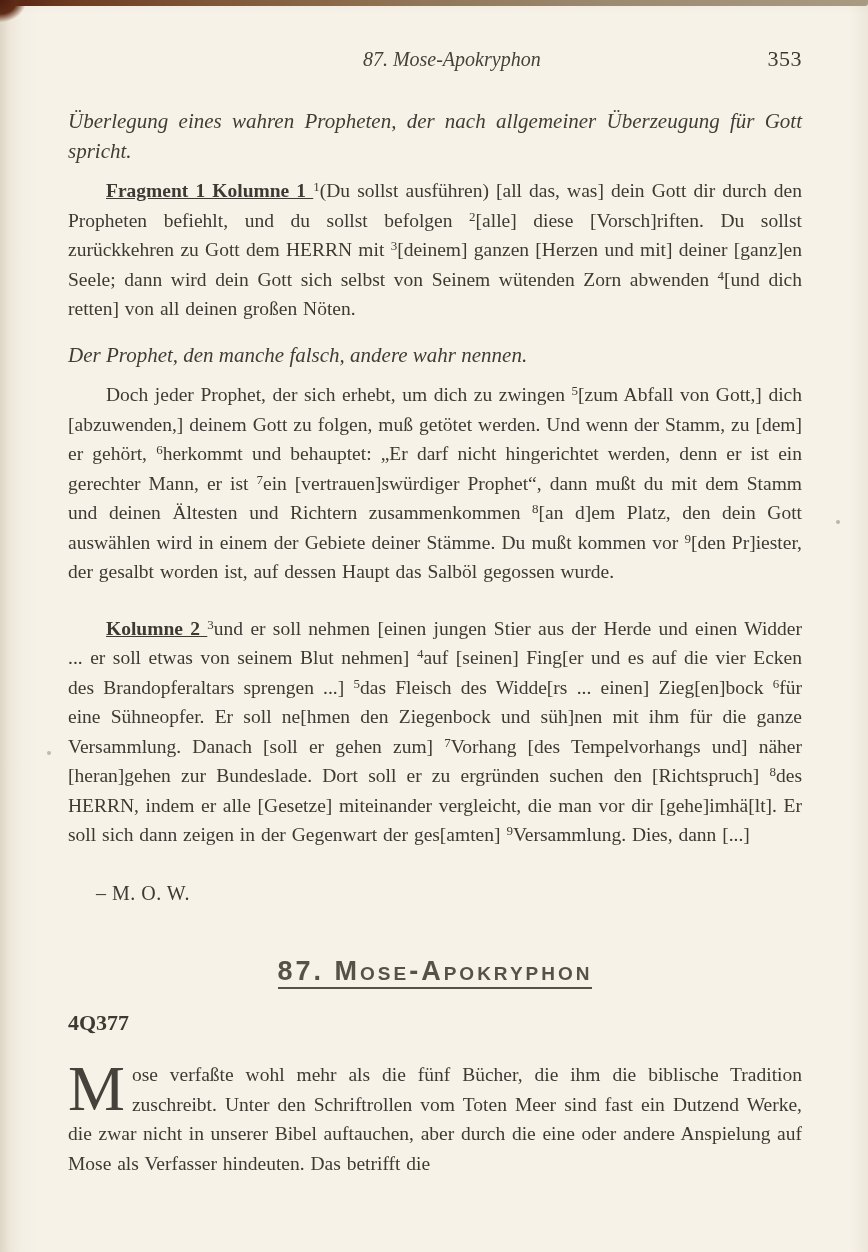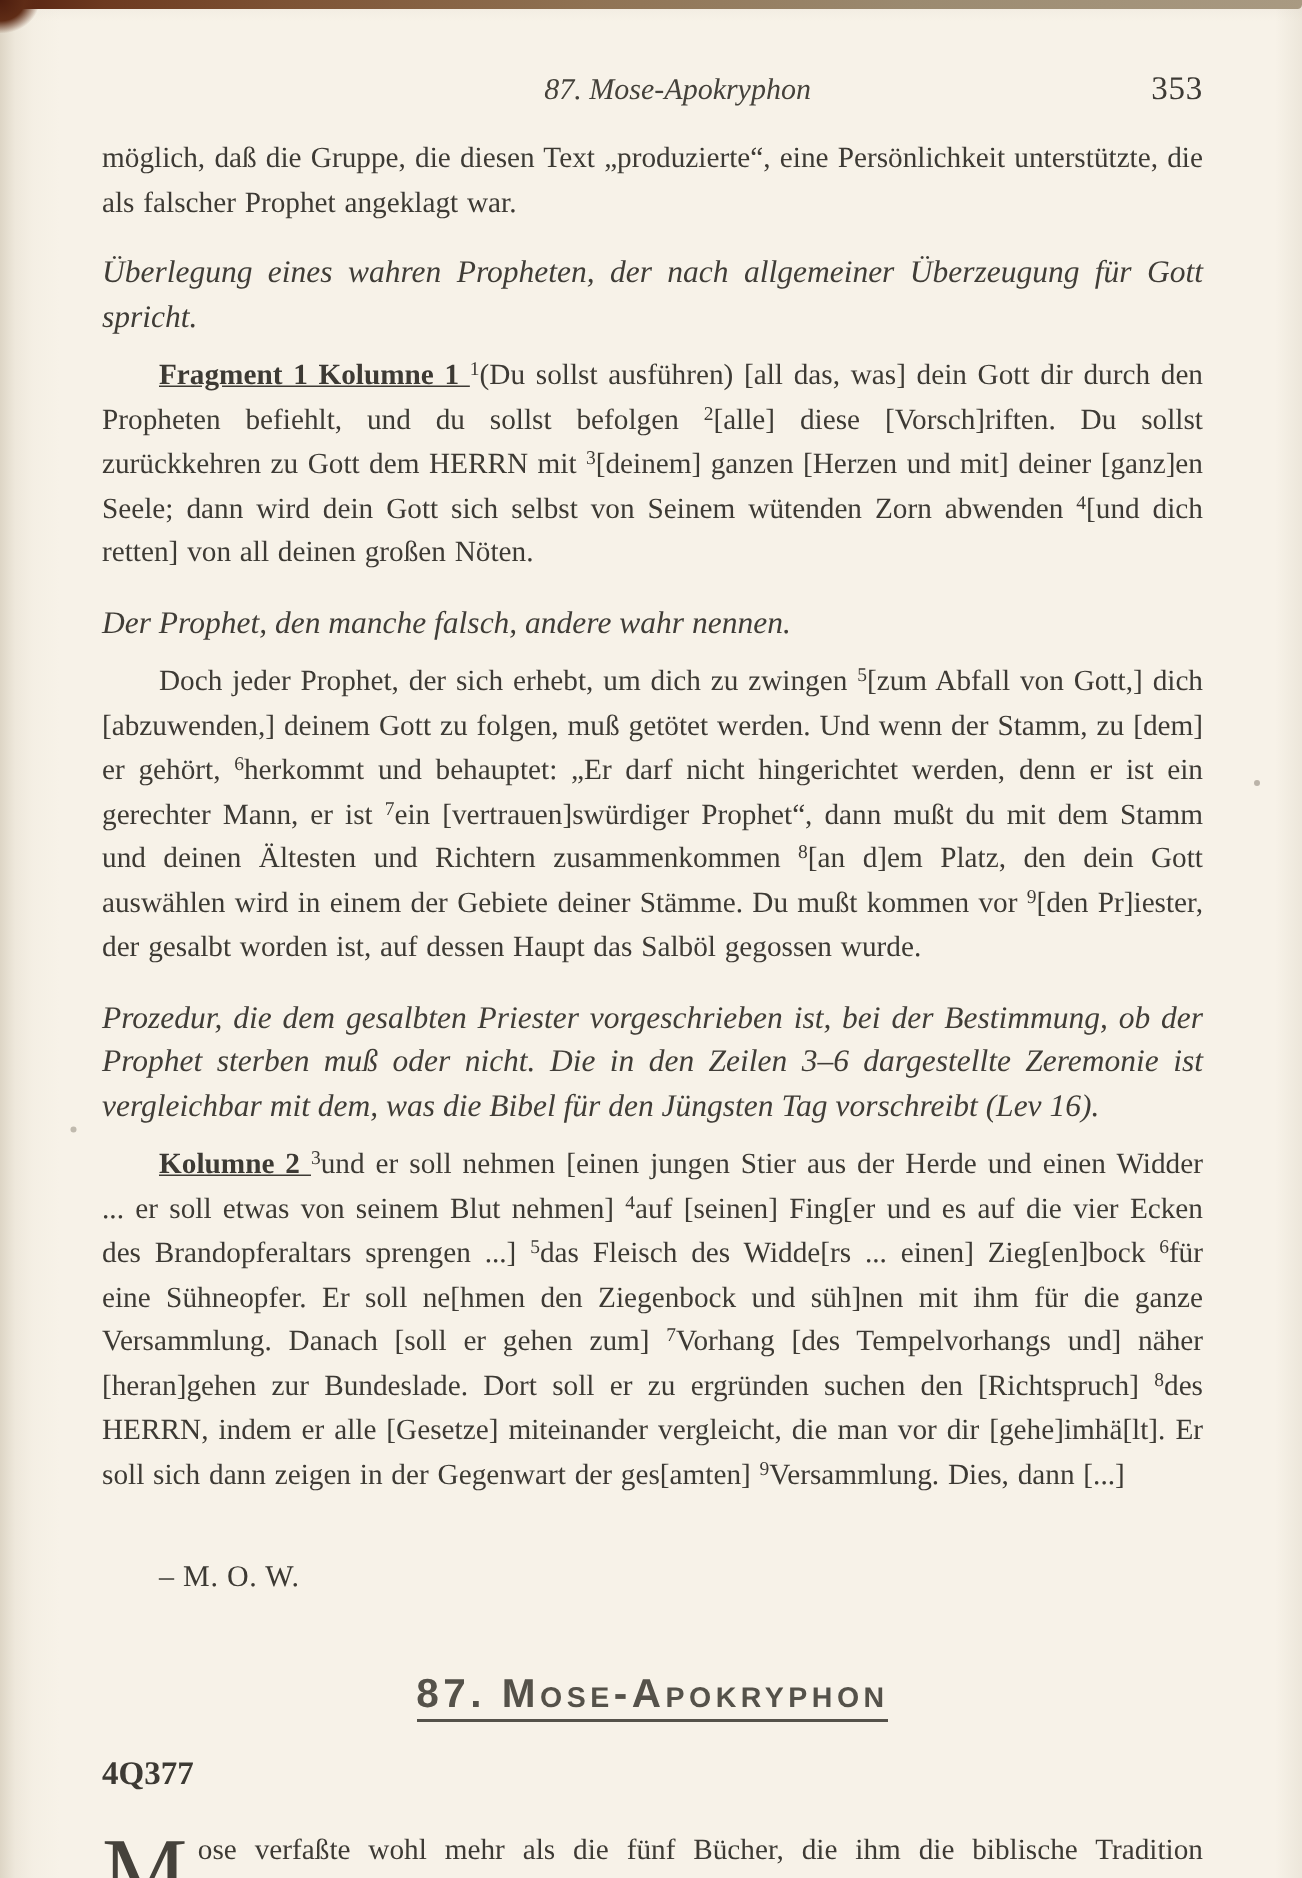--- a/index.html
+++ b/index.html
@@ -72,21 +72,21 @@
     text-align: justify;
     margin: 0;
     color: #403d37;
   }
   .gap-s { height: 10px; }
   .gap-m { height: 17px; }
   .gap-l { height: 26px; }
 
   .signature {
     font-size: 20px;
-    margin: 16px;
+    margin: 6px;
     padding-left: 22px;
     letter-spacing: 0.5px;
   }
 
   .section-heading-wrap { text-align: center; margin-top: 52px; }
   .section-heading {
     display: inline-block;
     font-family: "Liberation Sans", sans-serif;
     font-variant: small-caps;
     font-weight: bold;
@@ -124,36 +124,34 @@
 
   <div class="content">
 
     <div class="running-header">
       <div class="rh-spacer"></div>
       <div class="rh-title">87. Mose-Apokryphon</div>
       <div class="rh-spacer"></div>
       <div class="rh-page">353</div>
     </div>
 
-    <p class="para"><span>möglich, daß die Gruppe, die diesen Text „produzierte“, eine Persönlichkeit unterstützte, die als falscher Prophet angeklagt war.</span></p>
 
     <div class="gap-m"></div>
     <p class="ital-note">Überlegung eines wahren Propheten, der nach allgemeiner Überzeugung für Gott spricht.</p>
     <div class="gap-s"></div>
 
     <p class="para indent lead-bold"><b>Fragment 1 Kolumne 1 </b><sup>1</sup><span>(Du sollst ausführen) [all das, was] dein Gott dir durch den Propheten befiehlt, und du sollst befolgen </span><sup>2</sup><span>[alle] diese [Vorsch]riften. Du sollst zurückkehren zu Gott dem HERRN mit </span><sup>3</sup><span>[deinem] ganzen [Herzen und mit] deiner [ganz]en Seele; dann wird dein Gott sich selbst von Seinem wütenden Zorn abwenden </span><sup>4</sup><span>[und dich retten] von all deinen großen Nöten.</span></p>
 
     <div class="gap-m"></div>
     <p class="ital-note">Der Prophet, den manche falsch, andere wahr nennen.</p>
     <div class="gap-s"></div>
 
     <p class="para indent"><span>Doch jeder Prophet, der sich erhebt, um dich zu zwingen </span><sup>5</sup><span>[zum Abfall von Gott,] dich [abzuwenden,] deinem Gott zu folgen, muß getötet werden. Und wenn der Stamm, zu [dem] er gehört, </span><sup>6</sup><span>herkommt und behauptet: „Er darf nicht hingerichtet werden, denn er ist ein gerechter Mann, er ist </span><sup>7</sup><span>ein [vertrauen]swürdiger Prophet“, dann mußt du mit dem Stamm und deinen Ältesten und Richtern zusammenkommen </span><sup>8</sup><span>[an d]em Platz, den dein Gott auswählen wird in einem der Gebiete deiner Stämme. Du mußt kommen vor </span><sup>9</sup><span>[den Pr]iester, der gesalbt worden ist, auf dessen Haupt das Salböl gegossen wurde.</span></p>
 
     <div class="gap-m"></div>
-    <p class="ital-note">Prozedur, die dem gesalbten Priester vorgeschrieben ist, bei der Bestimmung, ob der Prophet sterben muß oder nicht. Die in den Zeilen 3–6 dargestellte Zeremonie ist vergleichbar mit dem, was die Bibel für den Jüngsten Tag vorschreibt (Lev 16).</p>
     <div class="gap-s"></div>
 
     <p class="para indent lead-bold"><b>Kolumne 2 </b><sup>3</sup><span>und er soll nehmen [einen jungen Stier aus der Herde und einen Widder ... er soll etwas von seinem Blut nehmen] </span><sup>4</sup><span>auf [seinen] Fing[er und es auf die vier Ecken des Brandopferaltars sprengen ...] </span><sup>5</sup><span>das Fleisch des Widde[rs ... einen] Zieg[en]bock </span><sup>6</sup><span>für eine Sühneopfer. Er soll ne[hmen den Ziegenbock und süh]nen mit ihm für die ganze Versammlung. Danach [soll er gehen zum] </span><sup>7</sup><span>Vorhang [des Tempelvorhangs und] näher [heran]gehen zur Bundeslade. Dort soll er zu ergründen suchen den [Richtspruch] </span><sup>8</sup><span>des HERRN, indem er alle [Gesetze] miteinander vergleicht, die man vor dir [gehe]imhä[lt]. Er soll sich dann zeigen in der Gegenwart der ges[amten] </span><sup>9</sup><span>Versammlung. Dies, dann [...]</span></p>
 
     <div class="gap-l"></div>
     <p class="signature">– M. O. W.</p>
 
     <div class="section-heading-wrap">
       <span class="section-heading">87. Mose-Apokryphon</span>
     </div>

